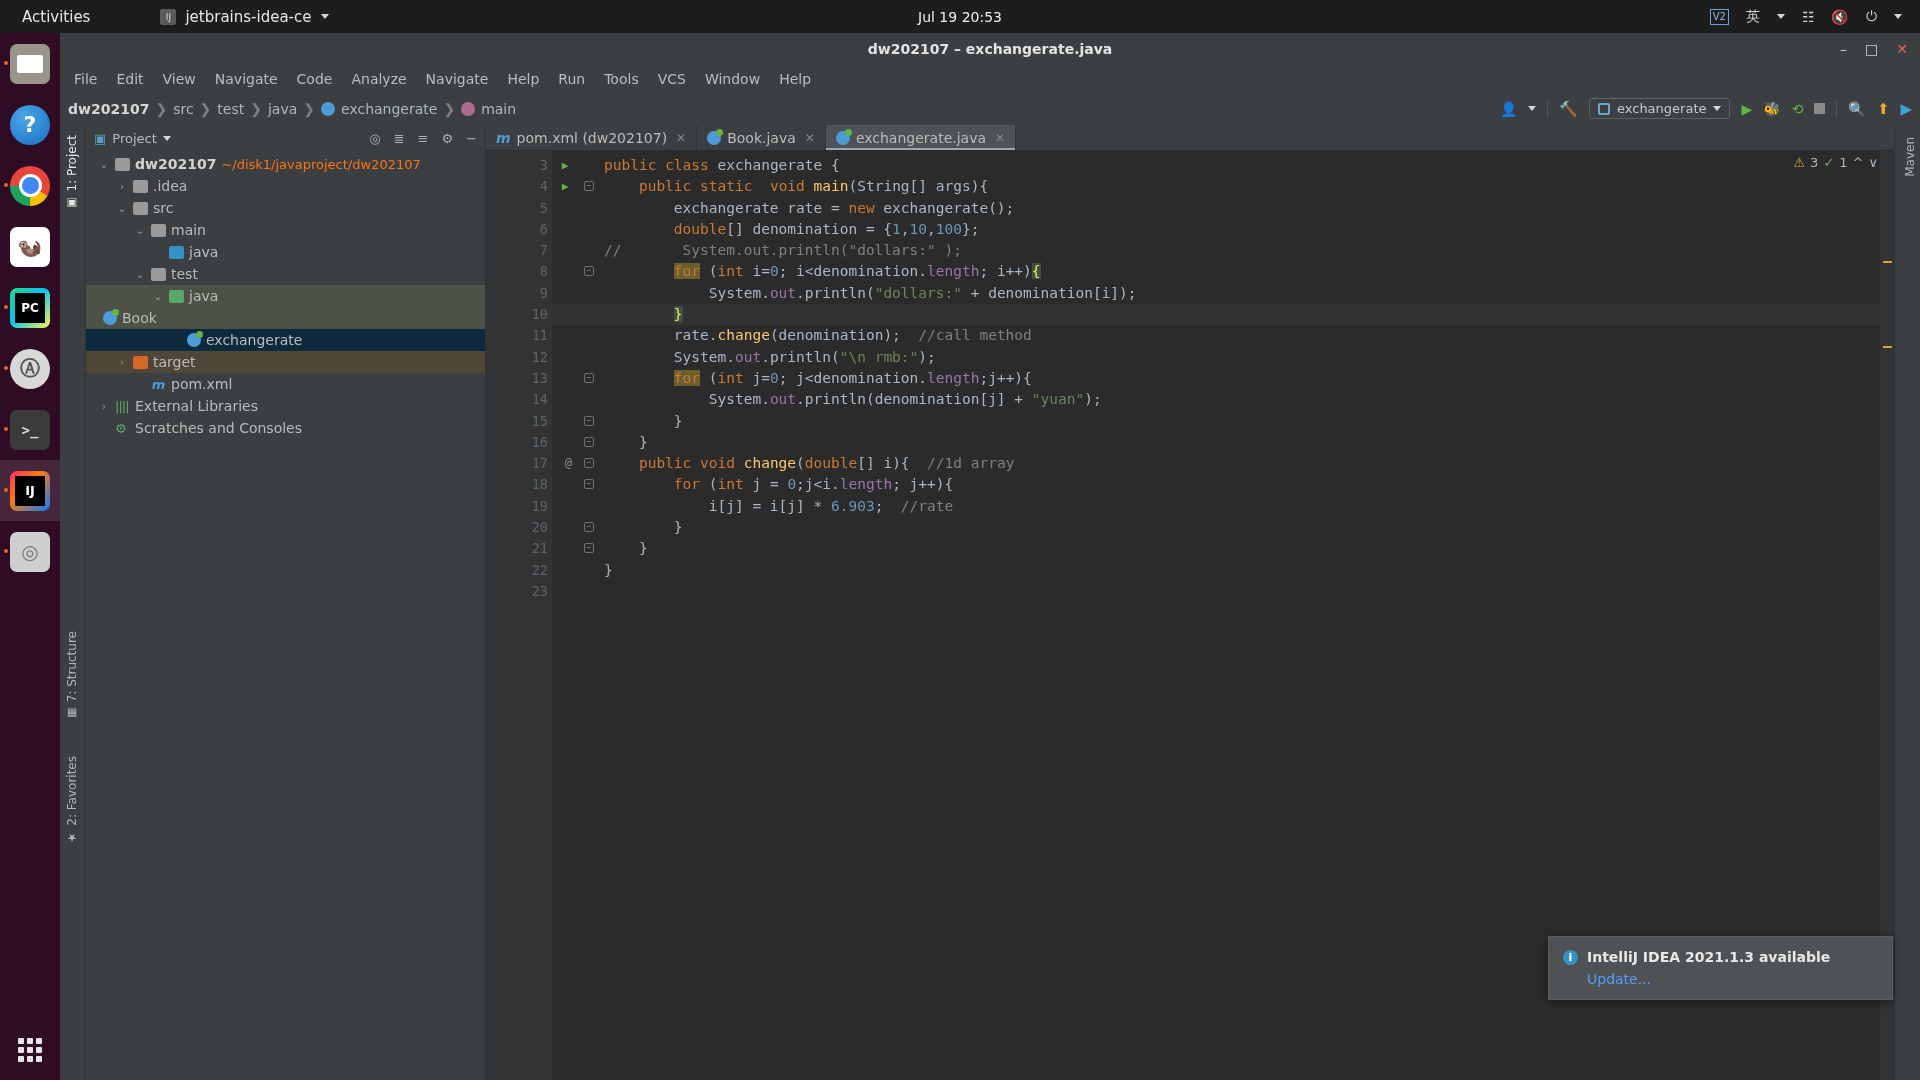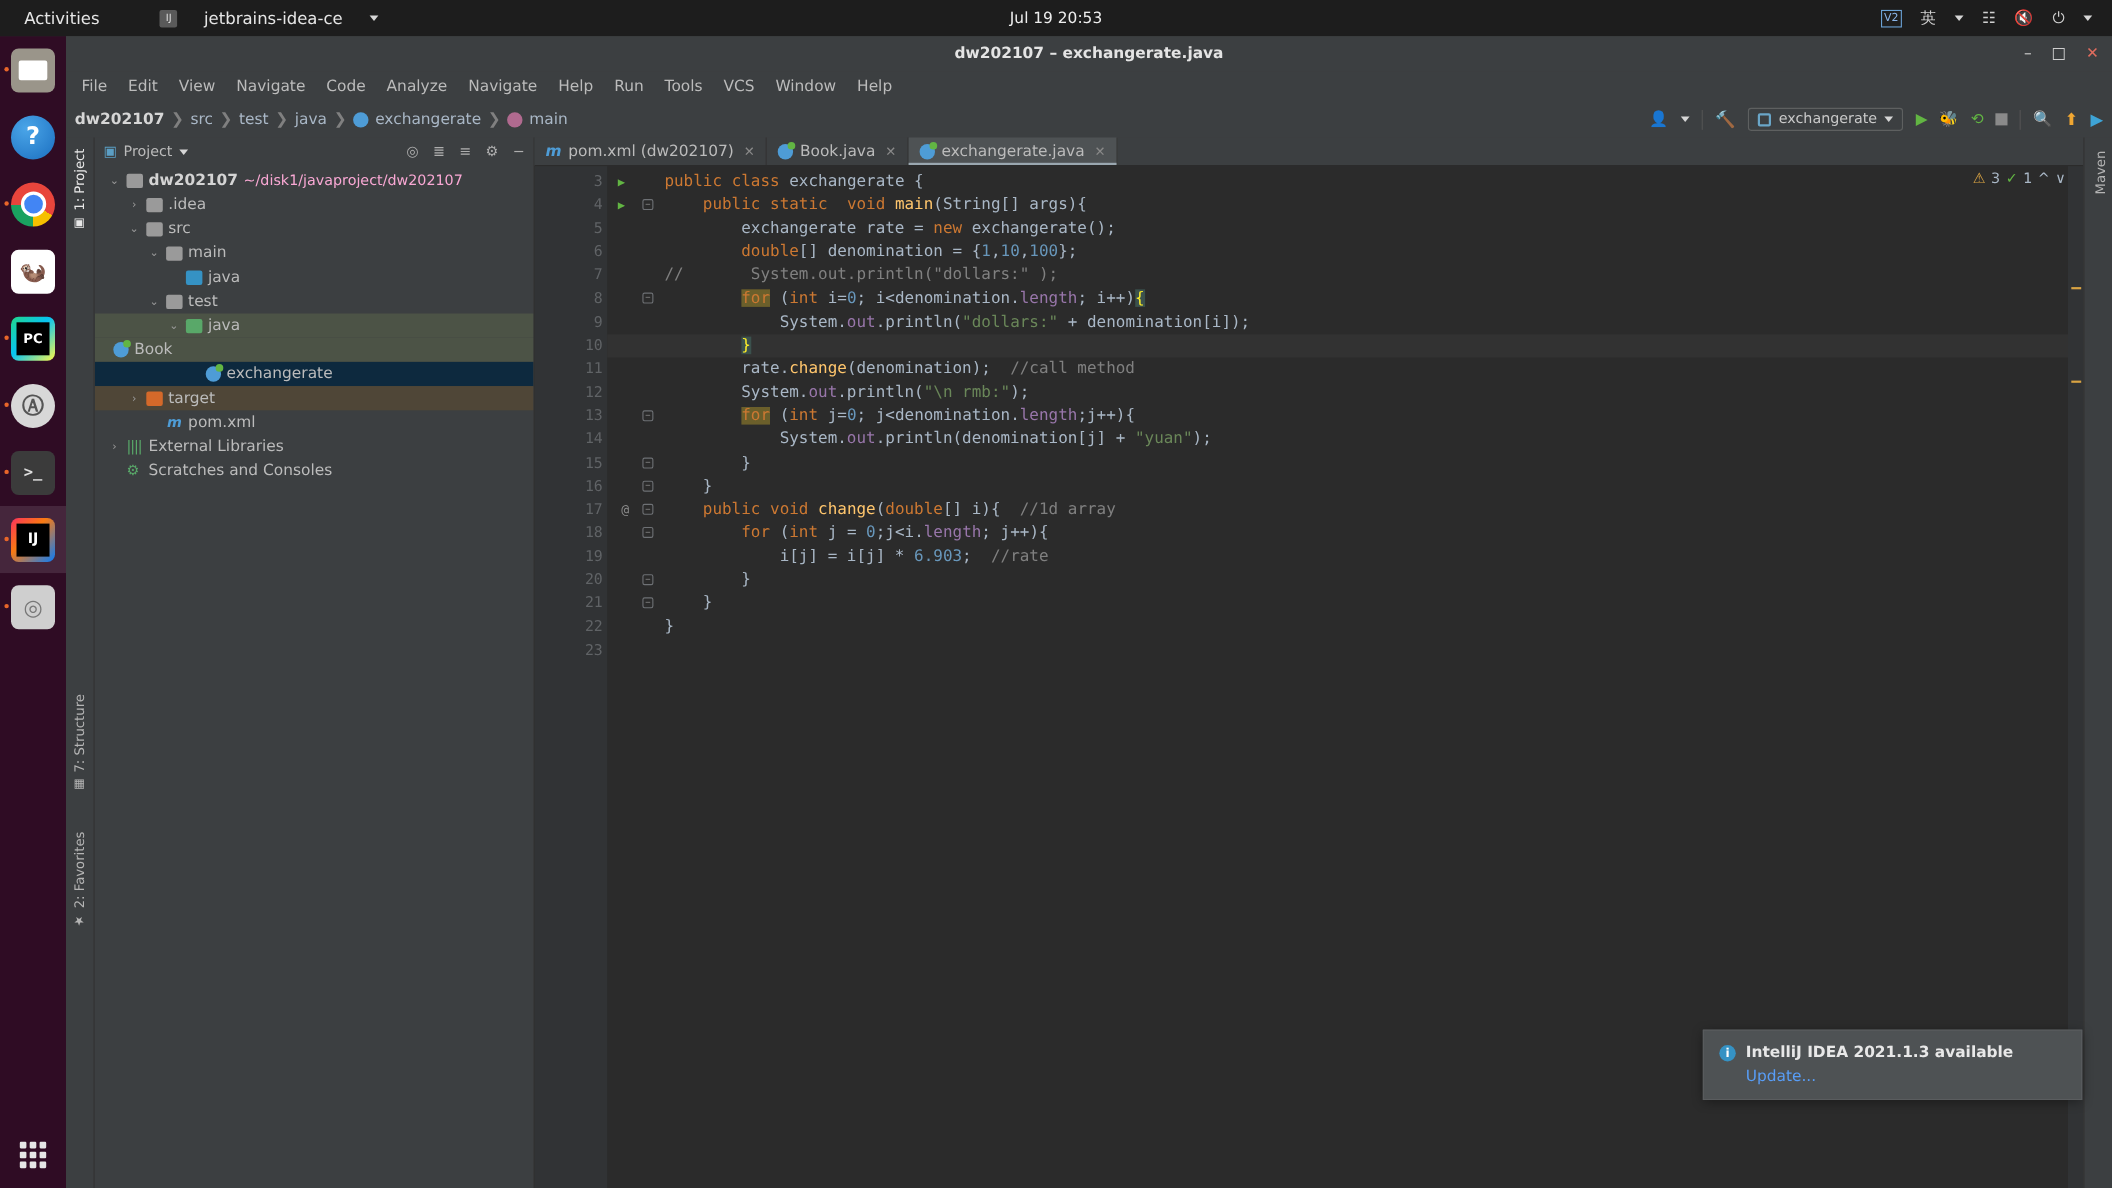--- a/index.html
+++ b/index.html
@@ -5,21 +5,21 @@
   * { box-sizing: border-box; margin:0; padding:0; }
   html,body { width:1920px; height:1080px; overflow:hidden; background:#2b2b2b;
     font-family:"DejaVu Sans", sans-serif; }
   .root { position:relative; width:1920px; height:920px; }
 
   
   .gnome-bar { position:absolute; top:0; left:0; width:1920px; height:33px;
     background:#1d1d1d; display:flex; align-items:center; color:#e6e6e6;
     font-size:15px; }
   .gnome-activities { margin-left:22px; }
-  .gnome-app { margin-left:55px; display:flex; align-items:center; gap:24px; }
+  .gnome-app { margin-left:70px; display:flex; align-items:center; gap:9px; }
   .app-badge { width:16px; height:16px; background:#5a5a5a; color:#ddd;
     font-size:9px; line-height:16px; text-align:center; border-radius:2px; }
   .gnome-clock { position:absolute; left:50%; transform:translateX(-50%);
     font-size:14px; color:#eee; }
   .gnome-tray { position:absolute; right:18px; display:flex; align-items:center;
     gap:17px; }
   .tray-v2 { border:1px solid #6ba2d6; color:#8ab4e8; font-size:10px;
     padding:0 2px; line-height:14px; }
   .tray-ico { color:#cfcfcf; font-size:14px; }
   .caret { width:0;height:0;border-left:4px solid transparent;
@@ -133,21 +133,21 @@
   .fic.orange { background:#d4692a; }
   .cic { width:14px;height:14px;border-radius:50%;background:#4e9cd6;
     display:inline-block; position:relative;}
   .cic:after{content:"";position:absolute;right:-2px;top:-2px;width:7px;
     height:7px;background:#62b543;border-radius:50%;}
   .mic { color:#4e9cd6; font-style:italic; font-weight:bold; font-size:13px;
     width:15px; text-align:center; }
   .libic { color:#59a869; font-size:13px; width:15px; letter-spacing:-1px; }
   .nodelbl { color:#bbbbbb; }
   .nodelbl.bold { font-weight:bold; color:#d4d4d4; }
-  .nodepath { color:#f9a8d4; font-size:13px; }
+  .nodepath { color:#f97316; font-size:13px; }
 
   
   .editor-col { flex:1; display:flex; flex-direction:column; min-width:0; }
   .tabbar { height:26px; background:#3c3f41; display:flex; align-items:stretch;
     border-bottom:1px solid #2b2b2b; }
   .etab { display:flex; align-items:center; gap:6px; padding:0 10px;
     font-size:14px; color:#bbbbbb; border-right:1px solid #323232;
     position:relative; }
   .etab.active { background:#4e5254; }
   .etab.active:after { content:""; position:absolute; left:0; right:0;

